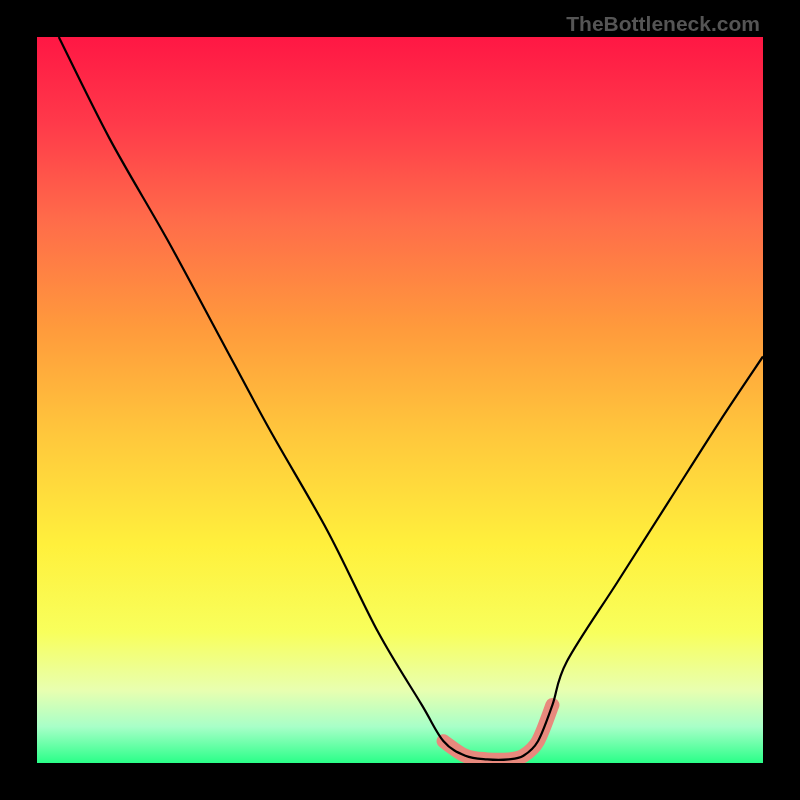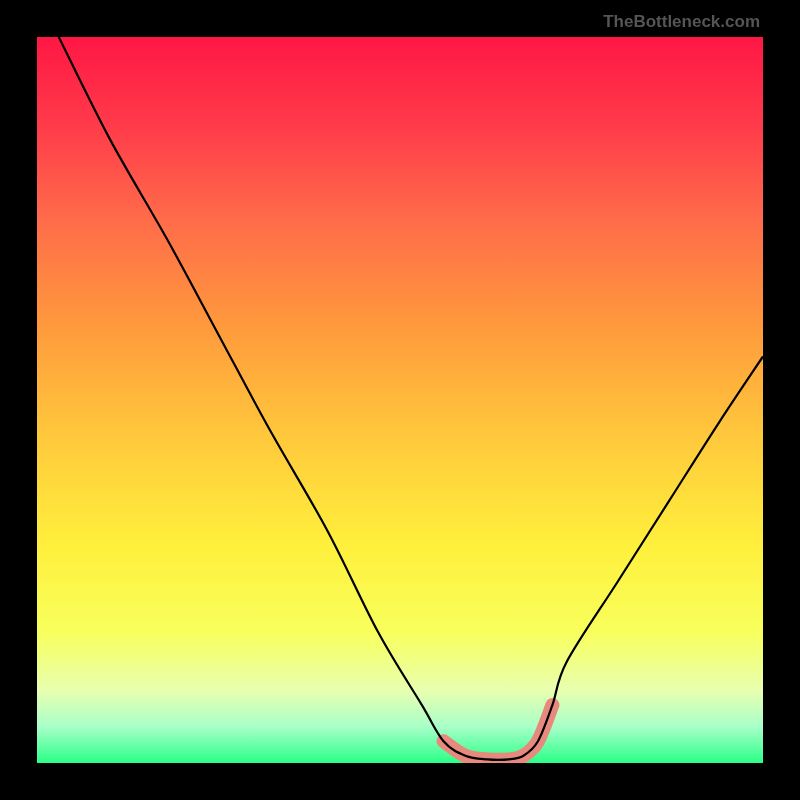--- a/index.html
+++ b/index.html
@@ -30,21 +30,21 @@
     left: 0;
     top: 0;
     width: 100%;
     height: 100%;
   }
   .watermark {
     position: absolute;
     top: 12px;
     right: 40px;
     color: #555;
-    font-size: 17px;
+    font-size: 21px;
     font-weight: bold;
     font-family: Arial, sans-serif;
   }
   svg.curve {
     position: absolute;
     left: 0;
     top: 0;
     width: 100%;
     height: 100%;
   }

